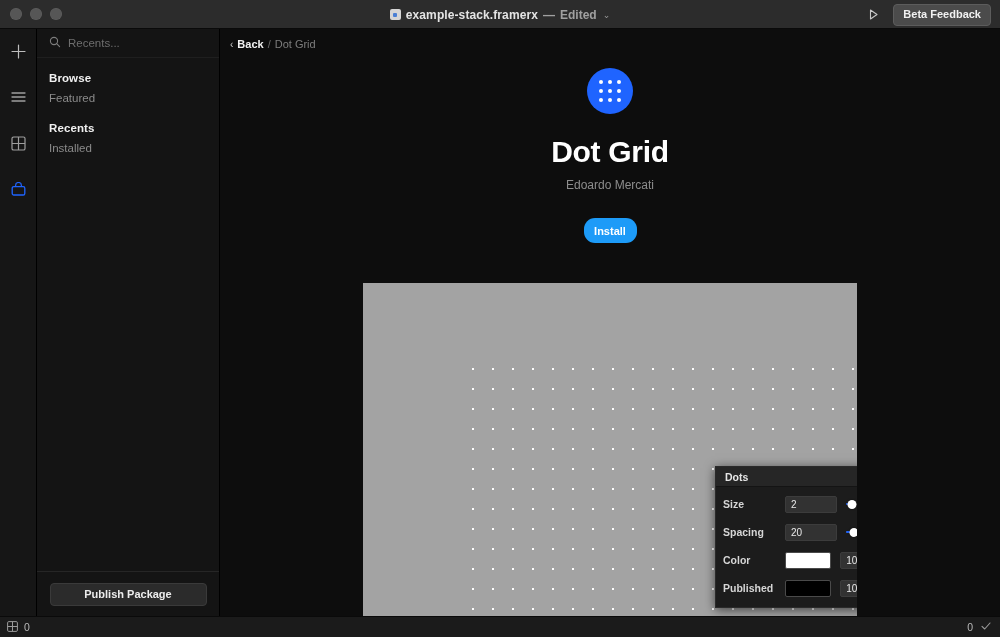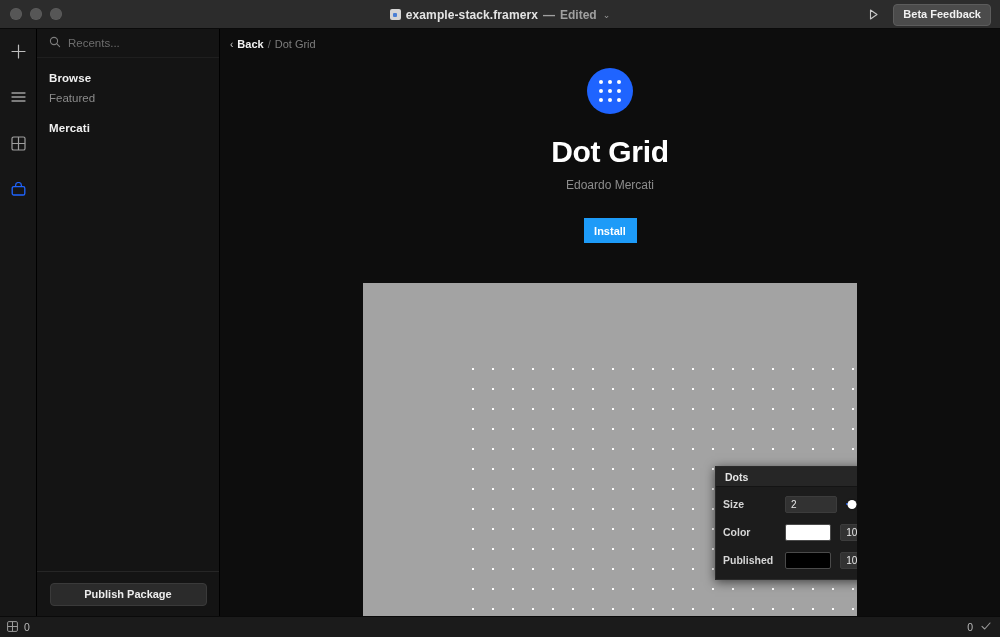--- a/index.html
+++ b/index.html
@@ -161,21 +161,21 @@
     font-size: 30px; font-weight: bold; color: #ffffff; letter-spacing: -0.3px;
   }
   .pkg-author {
     margin-top: 9px;
     font-size: 12px; color: #8d8d8d;
   }
   .install-btn {
     margin-top: 26px;
     width: 53px; height: 25px;
     background: #1d9bf8;
-    border-radius: 0;
+    border-radius: 11px;
     color: #ffffff; font-size: 11px; font-weight: bold;
     display: flex; align-items: center; justify-content: center;
     cursor: pointer; border: none;
     font-family: "Liberation Sans", sans-serif;
   }
 
   
   .preview {
     position: absolute;
     left: 143px; top: 254px;
@@ -342,21 +342,22 @@
           <path d="M7.7 7.7 L10.6 10.6" stroke="#7d7d7d" stroke-width="1.1" stroke-linecap="round"></path>
         </svg>
       </span>
       <span class="search-ph">Recents...</span>
     </div>
 
     <div class="nav">
       <div class="nav-head">Browse</div>
       <div class="nav-item">Featured</div>
       <div class="nav-gap"></div>
-      <div class="nav-head">Mercati</div>
+      <div class="nav-head">Recents</div>
+      <div class="nav-item">Installed</div>
     </div>
 
     <div class="sidebar-footer">
       <div class="publish-btn">Publish Package</div>
     </div>
   </div>
 
   <div class="main">
 
     <div class="breadcrumb">
@@ -654,20 +655,29 @@
           <div class="prow">
             <div class="plabel">Size</div>
             <div class="pinput">2</div>
             <div class="pslider">
               <div class="ptrack"></div>
               <div class="pfill" id="fill0" style="width: 14%;"></div>
               <div class="pknob" id="knob0" style="left: 14%;"></div>
             </div>
           </div>
 
+          <div class="prow">
+            <div class="plabel">Spacing</div>
+            <div class="pinput">20</div>
+            <div class="pslider">
+              <div class="ptrack"></div>
+              <div class="pfill" id="fill1" style="width: 20%;"></div>
+              <div class="pknob" id="knob1" style="left: 20%;"></div>
+            </div>
+          </div>
 
           <div class="prow">
             <div class="plabel">Color</div>
             <div class="pswatch" id="sw2" style="background: rgb(255, 255, 255);"></div>
             <div class="popacity">100</div>
           </div>
 
           <div class="prow">
             <div class="plabel">Published</div>
             <div class="pswatch" id="sw3" style="background: rgb(0, 0, 0);"></div>

